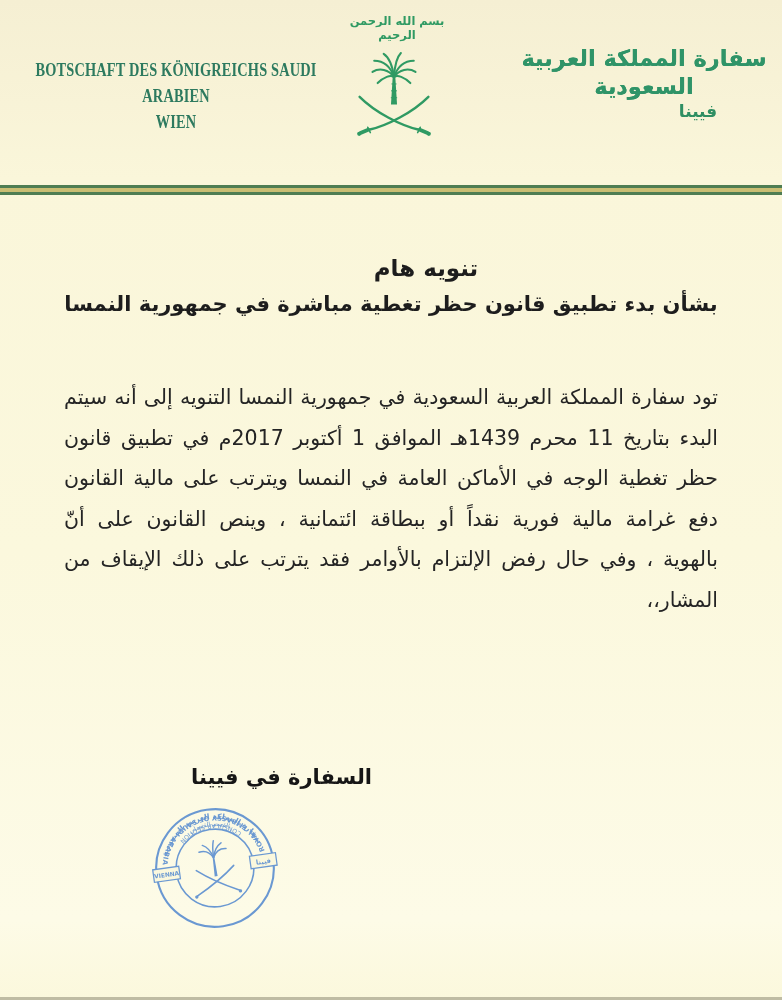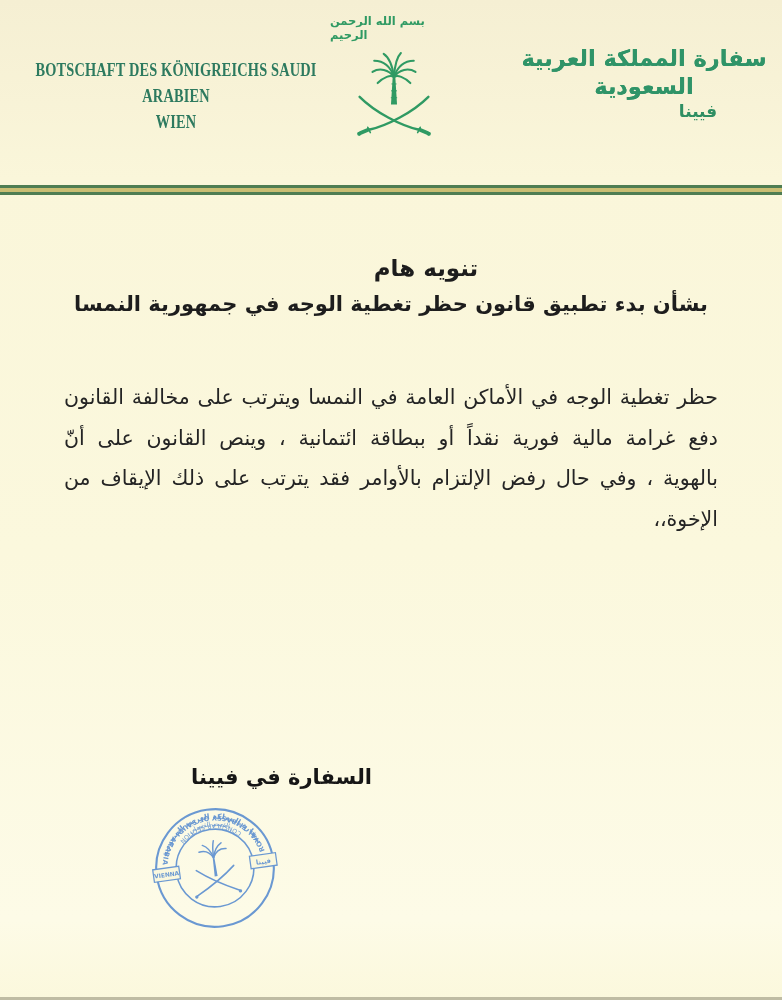--- a/index.html
+++ b/index.html
@@ -9,21 +9,21 @@
     background:linear-gradient(180deg,#f5efd3 0%,#faf6da 18%,#fbf8dd 55%,#fdfbe7 92%,#fbf8dc 100%);
   }
   
   .german{
     position:absolute;top:57px;left:0;width:352px;text-align:center;
     color:#2d7a5f;font-family:"Liberation Serif",serif;font-weight:600;
     font-size:17.5px;line-height:24px;letter-spacing:.2px;
     transform:scale(.82,1.08);transform-origin:50% 0;
   }
   .basmala{
-    position:absolute;top:14px;left:330px;width:134px;text-align:left;
+    position:absolute;top:14px;left:330px;width:134px;text-align:center;
     color:#2f9a63;font-size:11.5px;font-weight:bold;direction:rtl;line-height:14px;
   }
   .emblem{position:absolute;top:47px;left:351px;}
   .calligraphy{
     position:absolute;top:44px;left:508px;width:272px;text-align:center;
     color:#2f9468;font-size:22.5px;font-weight:bold;direction:rtl;line-height:1.25;
     text-shadow:0 0 .5px #2f9468;
   }
   .city{
     position:absolute;top:101px;left:646px;width:104px;text-align:center;
@@ -96,27 +96,29 @@
       </g>
     </svg>
   </div>
 
   <div class="calligraphy">سفارة المملكة العربية السعودية</div>
   <div class="city">فيينا</div>
 
   <div class="divider"></div>
 
   <div class="title">تنويه هام</div>
-  <div class="subtitle">بشأن بدء تطبيق قانون حظر تغطية الوجه في جمهورية النمسا</div>
+  <div class="subtitle">بشأن بدء تطبيق قانون حظر تغطية مباشرة في جمهورية النمسا</div>
 
   <div class="bodytext">
-    <div class="bodyline">حظر تغطية الوجه في الأماكن العامة في النمسا ويترتب على مخالفة القانون</div>
+    <div class="bodyline">تود سفارة المملكة العربية السعودية في جمهورية النمسا التنويه إلى أنه سيتم</div>
+    <div class="bodyline">البدء بتاريخ 11 محرم 1439هـ الموافق 1 أكتوبر 2017م في تطبيق قانون</div>
+    <div class="bodyline">حظر تغطية الوجه في الأماكن العامة في النمسا ويترتب على مالية القانون</div>
     <div class="bodyline">دفع غرامة مالية فورية نقداً أو ببطاقة ائتمانية ، وينص القانون على أنّ</div>
     <div class="bodyline">بالهوية ، وفي حال رفض الإلتزام بالأوامر فقد يترتب على ذلك الإيقاف من</div>
-    <div class="bodyline last">الإخوة،،</div>
+    <div class="bodyline last">المشار،،</div>
   </div>
 
   <div class="signature">السفارة في فيينا</div>
 
   <div class="stamp">
     <svg width="126" height="126" viewBox="0 0 120 120" aria-hidden="true">
       <g transform="rotate(-8 60 60)">
         <circle cx="60" cy="60" r="56" fill="none" stroke="#5b8ed0" stroke-width="2"></circle>
         <circle cx="60" cy="60" r="37" fill="none" stroke="#5b8ed0" stroke-width="1.5"></circle>
         <defs>

